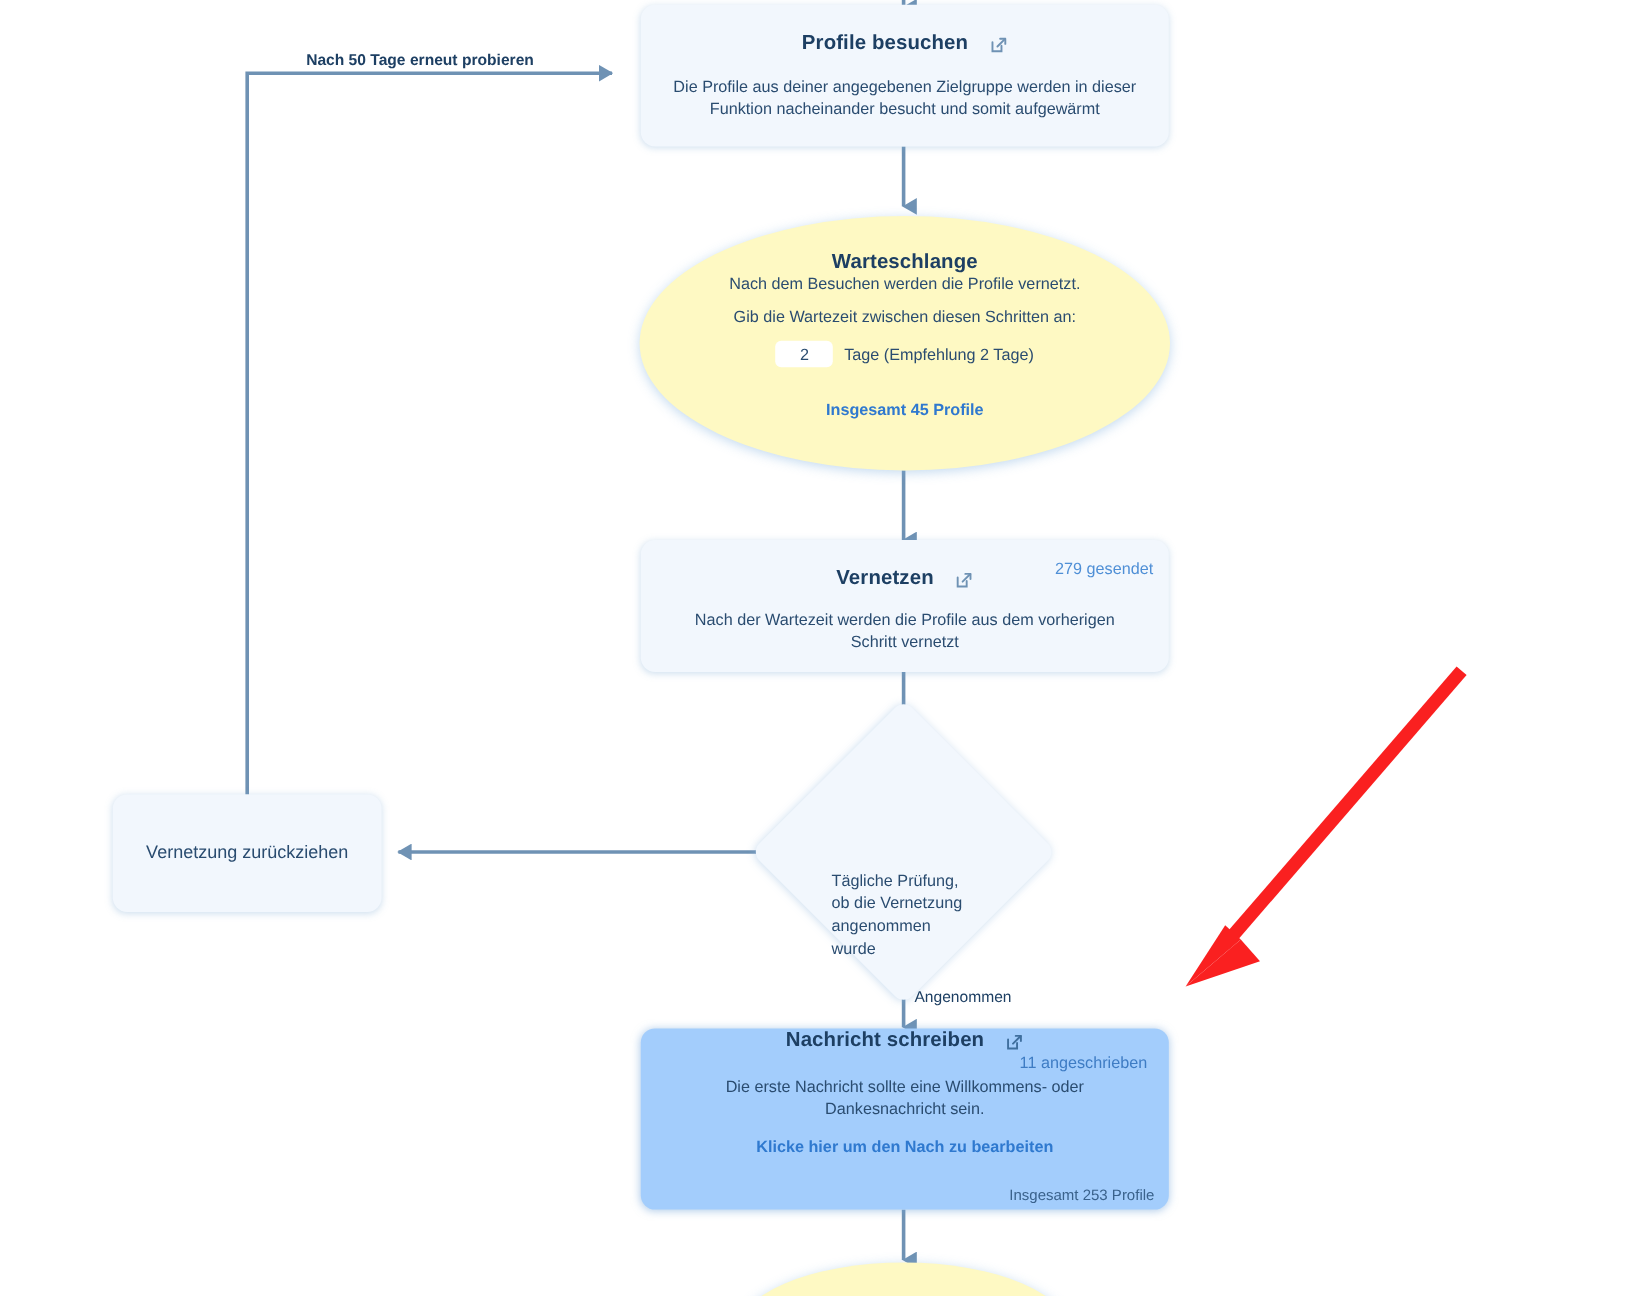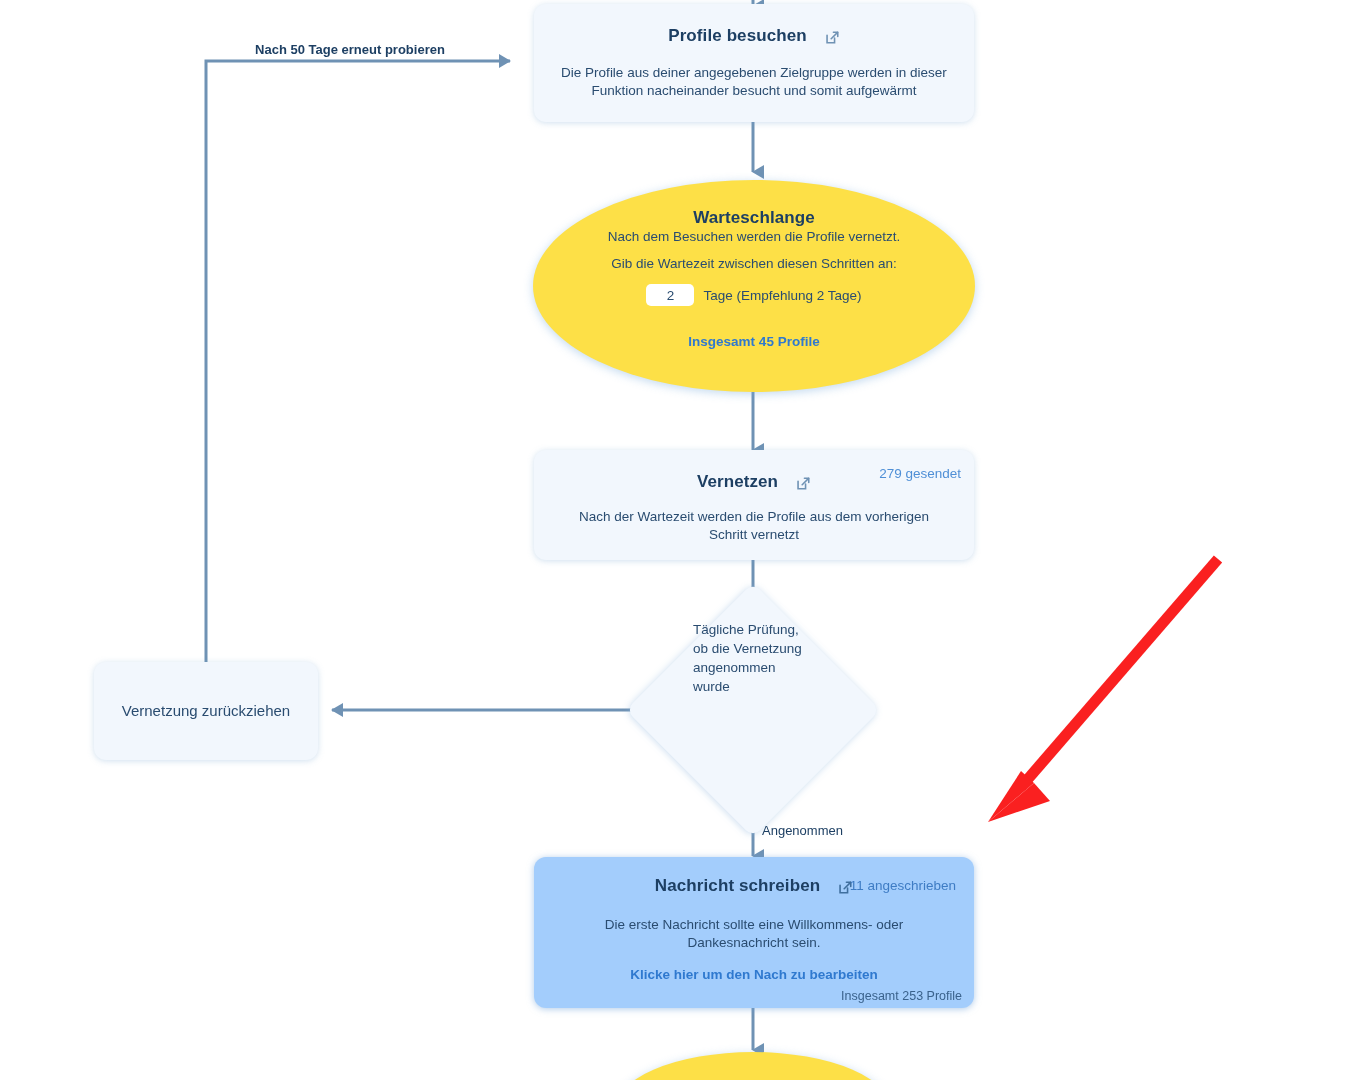--- a/index.html
+++ b/index.html
@@ -78,21 +78,21 @@
 
   .badge-count {
     position: absolute;
     font-size: 13.5px;
     color: #4f8fd6;
   }
 
   .ellipse {
     position: absolute;
     border-radius: 50%;
-    background: #fde047;
+    background: #fef9c3;
     box-shadow: 0 2px 10px rgba(120,170,220,0.45);
   }
 
   .diamond-wrap {
     position: absolute;
   }
   .diamond-shape {
     position: absolute;
     left: 0; top: 0;
     width: 100%;
@@ -101,21 +101,21 @@
     transform: rotate(45deg);
     border-radius: 10px;
     box-shadow: 0 1px 7px rgba(140,180,220,0.45);
   }
   .diamond-text {
     position: absolute;
     left: 0; top: 0;
     width: 100%;
     height: 100%;
     display: flex;
-    align-items: flex-start;
+    align-items: flex-end;
     justify-content: center;
     font-size: 13.5px;
     line-height: 19px;
     color: #2a4c70;
   }
 
   .edge-label {
     position: absolute;
     font-size: 13px;
     font-weight: bold;
@@ -258,21 +258,21 @@
     <div class="diamond-shape"></div>
     <div class="diamond-text">
       <span style="display:block; width:120px;">Tägliche Prüfung, ob die Vernetzung angenommen wurde</span>
     </div>
   </div>
 
   <div class="node card" style="left:94px; top:662px; width:224px; height:98px; display:flex; align-items:center; justify-content:center;">
     <span class="node-desc" style="font-size:15px;">Vernetzung zurückziehen</span>
   </div>
 
-  <div class="node card filled" style="left:534px; top:857px; width:440px; height:151px; padding-top:19px;">
+  <div class="node card filled" style="left:534px; top:857px; width:440px; height:151px; ">
     <div class="node-title-row" style="padding-left:0px;">
       <span class="node-title">Nachricht schreiben</span>
       <span class="ext-icon">
         <svg viewBox="0 0 16 16" width="15" height="15">
           <path d="M2.2,5.6 L2.2,13.6 L10.2,13.6 L10.2,8.6" fill="none" stroke="#3f6f9e" stroke-width="1.7" stroke-linecap="round"></path>
           <path d="M6.6,9.3 L13.4,2.5" fill="none" stroke="#3f6f9e" stroke-width="1.7" stroke-linecap="round"></path>
           <path d="M9.0,2.4 L13.6,2.4 L13.6,7.0" fill="none" stroke="#3f6f9e" stroke-width="1.7" stroke-linecap="round" stroke-linejoin="round"></path>
         </svg>
       </span>
     </div>

